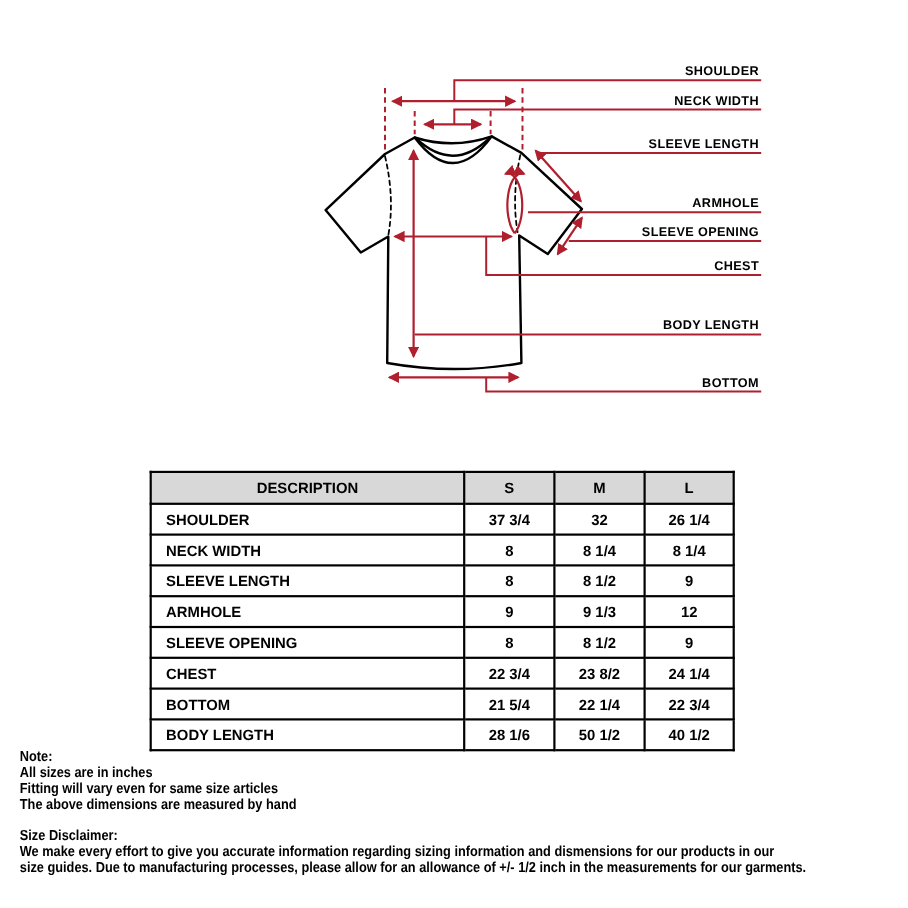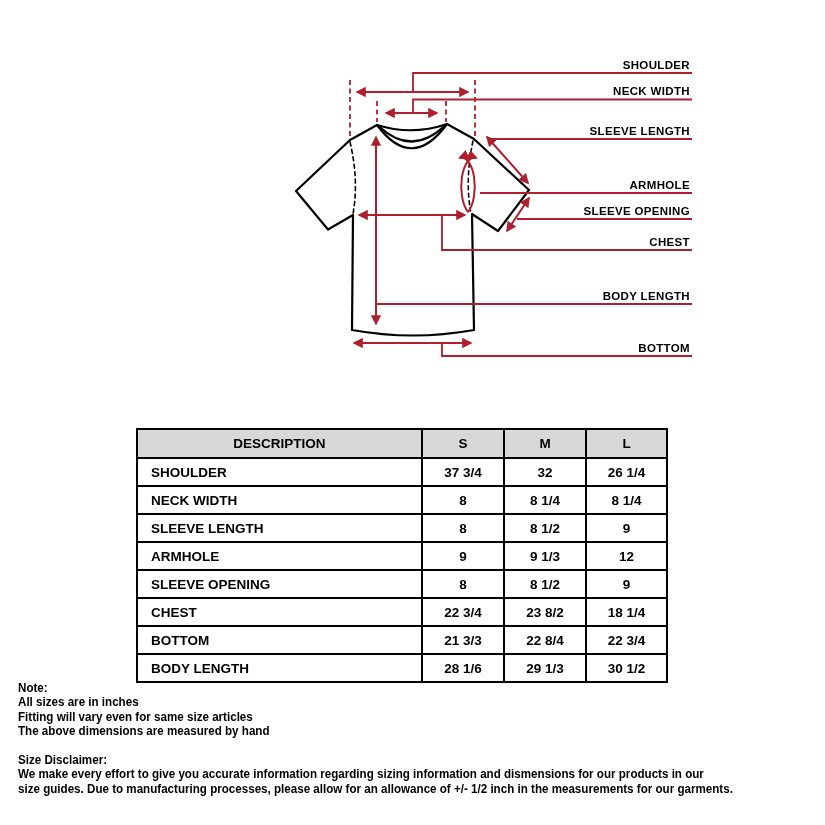--- a/index.html
+++ b/index.html
@@ -148,33 +148,33 @@
       <tr>
         <td class="desc">SLEEVE OPENING</td>
         <td>8</td>
         <td>8 1/2</td>
         <td>9</td>
       </tr>
       <tr>
         <td class="desc">CHEST</td>
         <td>22 3/4</td>
         <td>23 8/2</td>
-        <td>18 1/4</td>
+        <td>24 1/4</td>
       </tr>
       <tr>
         <td class="desc">BOTTOM</td>
-        <td>21 3/3</td>
-        <td>22 8/4</td>
+        <td>21 5/4</td>
+        <td>22 1/4</td>
         <td>22 3/4</td>
       </tr>
       <tr>
         <td class="desc">BODY LENGTH</td>
         <td>28 1/6</td>
-        <td>29 1/3</td>
-        <td>30 1/2</td>
+        <td>50 1/2</td>
+        <td>40 1/2</td>
       </tr>
     </tbody>
   </table>
 
   <div class="notes note-block">
     <div>Note:</div>
     <div>All sizes are in inches</div>
     <div>Fitting will vary even for same size articles</div>
     <div>The above dimensions are measured by hand</div>
   </div>

